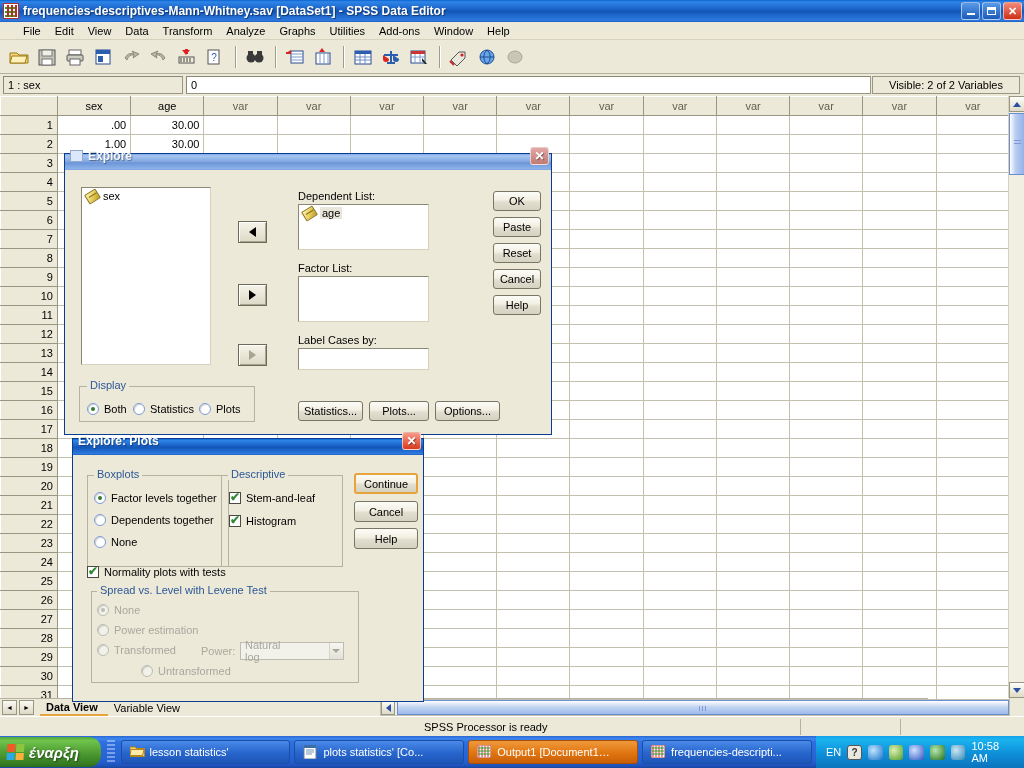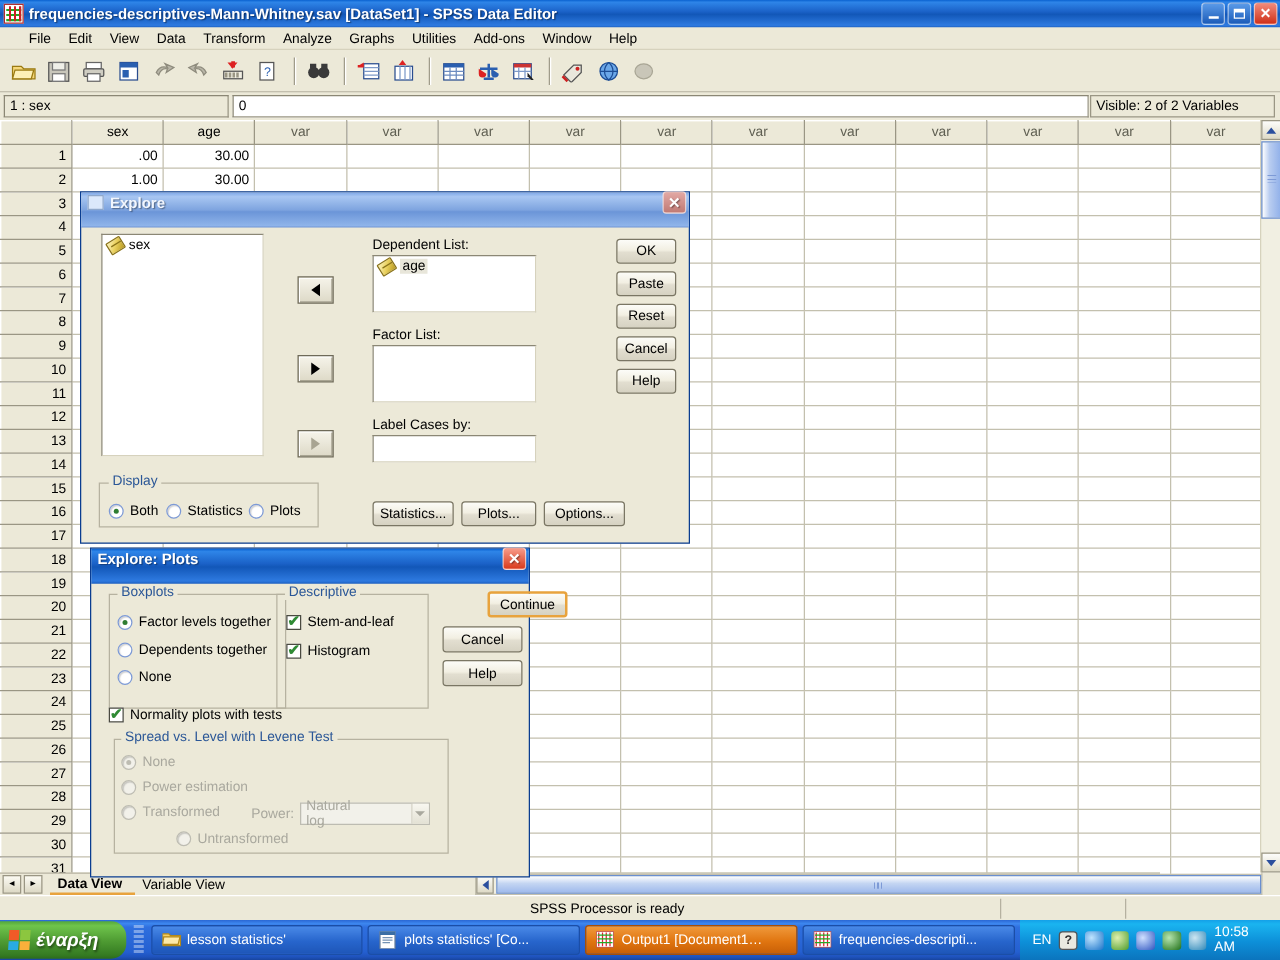--- a/index.html
+++ b/index.html
@@ -82,21 +82,21 @@
   }
   #cellvalue {
     position:absolute; left:186px; top:2px; width:685px; height:18px;
     background:#fff; border:1px solid #9a9684;
     border-top-color:#8b8775; border-left-color:#8b8775;
     font-size:11px; padding:2px 4px;
   }
   #visiblevars {
     position:absolute; left:872px; top:2px; width:148px; height:18px;
     background:#ece9d8; border:1px solid #9a9684;
-    font-size:11px; padding:2px 4px; white-space:nowrap;
+    font-size:11px; padding:2px 4px; text-align:center; white-space:nowrap;
   }
 
   
   #gridwrap { position:absolute; left:0; top:96px; width:1024px; height:602px; background:#fff; }
   #grid { border-collapse:collapse; table-layout:fixed; width:1010px; }
   #grid th, #grid td {
     border:1px solid #c3c0ae; font-size:11px; height:19px; padding:0 4px;
     overflow:hidden; white-space:nowrap;
   }
   #grid thead th {
@@ -179,21 +179,21 @@
     background:#ece9d8; border-top:1px solid #fff;
     display:flex; align-items:center; font-size:11px;
   }
   #statusbar .stat-text { position:absolute; left:424px; }
   #statusbar .stat-div { position:absolute; width:1px; height:16px; background:#b5b1a0; }
 
   
   .dlg { position:absolute; background:#ece9d8; }
   .dlg-frame { border:1px solid #0a3d91; }
   .dlg-title {
-    height:28px; display:flex; align-items:center; padding:0 2px 12px 5px;
+    height:16px; display:flex; align-items:center; padding:0 2px 12px 5px;
     color:#fff; font-weight:bold; font-size:12px;
     text-shadow:1px 1px 1px rgba(0,0,0,.4);
     justify-content:flex-end;
   }
   .dlg-title.inactive {
     background:linear-gradient(to bottom,#7fa8e8 0%,#a8c6f2 12%,#7ea4df 50%,#6b95d8 55%,#8fb4ea 95%,#6d93d4 100%);
     color:#f2f6fd;
   }
   .dlg-title.active {
     background:linear-gradient(to bottom,#0a62d0 0%,#2e85e8 8%,#1b62c8 42%,#1257b8 52%,#2e7ae0 92%,#1d5fc0 100%);
@@ -221,21 +221,21 @@
   .varicon::after{
     content:"";position:absolute;left:2px;top:3px;width:9px;height:1px;background:#8a7318;
   }
 
   .btn {
     background:linear-gradient(to bottom,#fcfcf8 0%,#f2efe2 45%,#e2ded0 55%,#d6d2c2 100%);
     border:1px solid #7a7664; border-radius:3px;
     font-size:11px; display:flex;align-items:center;justify-content:center;
     color:#000; text-align:center;
   }
-  .btn.focusring { border:2px solid #e8a33d;margin-left:36px; }
+  .btn.focusring { border:2px solid #e8a33d; }
   .sqbtn {
     background:linear-gradient(to bottom,#f6f4ea,#ddd9c7);
     border:1px solid #6e6a58;
     box-shadow: inset 1px 1px 0 #fff, inset -1px -1px 0 #a8a492;
     display:flex;align-items:center;justify-content:center;
   }
   .tri-left { width:0;height:0;border-top:5px solid transparent;border-bottom:5px solid transparent;border-right:7px solid #000; }
   .tri-right { width:0;height:0;border-top:5px solid transparent;border-bottom:5px solid transparent;border-left:7px solid #000; }
   .tri-right.dim { border-left-color:#a8a492; }
 

